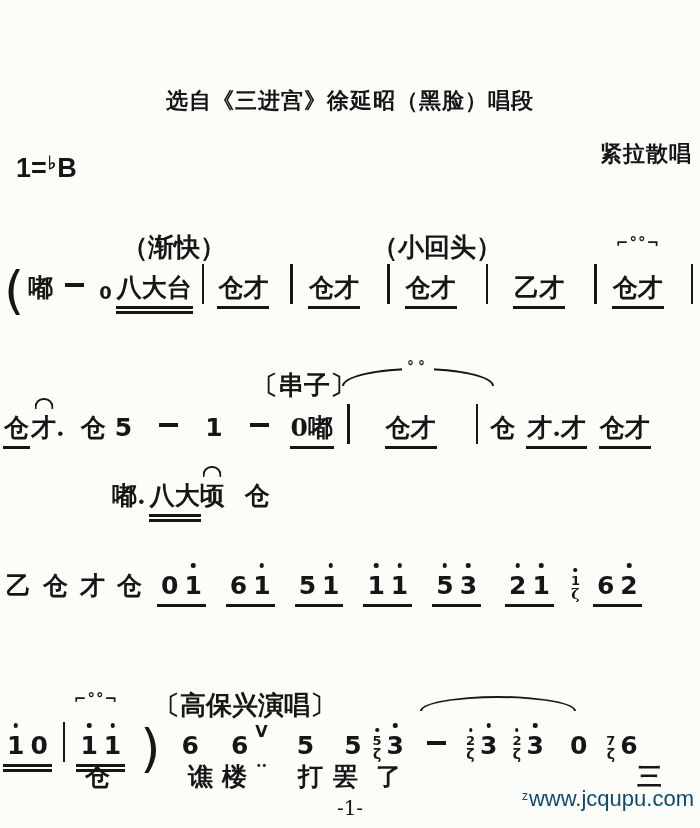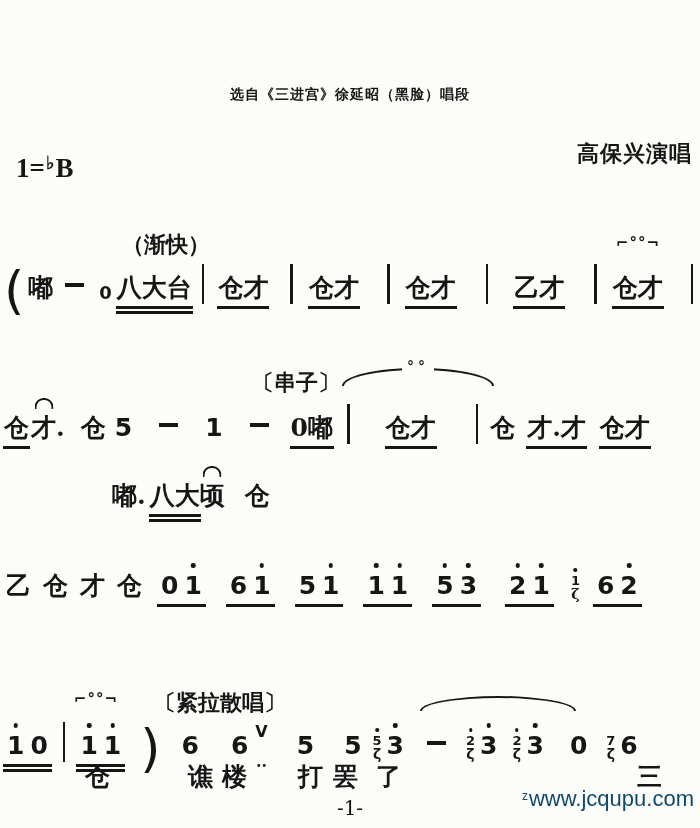--- a/index.html
+++ b/index.html
@@ -5,30 +5,30 @@
   html,body{margin:0;padding:0;background:#e8e8e8;}
   .page{
     position:relative;width:700px;height:828px;margin:0 auto;
     background:#fcfcf9;color:#161616;overflow:hidden;
     font-family:"DejaVu Serif","Liberation Serif",serif;
   }
   
   .title{position:absolute;top:8px;left:0;right:0;text-align:center;
     font-size:36px;font-weight:700;letter-spacing:4px;}
   .subtitle{position:absolute;top:86px;left:0;right:0;text-align:center;
-    font-size:14px;font-weight:700;letter-spacing:1px;}
+    font-size:22px;font-weight:700;letter-spacing:1px;}
   .key-sig{position:absolute;left:16px;top:152px;font-size:27px;font-weight:700;
-    font-family:Liberation Serif, serif;}
+    font-family:Liberation Sans, sans-serif;}
   .key-sig .flat{font-size:18px;vertical-align:8px;margin:0 1px;}
   .credits{position:absolute;right:8px;top:140px;text-align:right;
     font-size:22px;font-weight:700;line-height:1.22;letter-spacing:1px;}
   
   .line{position:absolute;left:0;width:700px;height:70px;}
   .music-row{position:absolute;top:0;white-space:nowrap;line-height:1.3;}
-  .ann{position:absolute;font-size:22px;font-weight:700;white-space:nowrap;}
+  .ann{position:absolute;font-size:26px;font-weight:700;white-space:nowrap;}
   .ann.repeat{font-size:15px;font-weight:700;letter-spacing:1px;
     font-family:"DejaVu Sans",sans-serif;}
   
   .tok{position:relative;display:inline-block;vertical-align:baseline;}
   .zi,.numzi{font-size:25px;font-weight:700;}
   .num{font-size:25px;font-weight:700;font-family:"DejaVu Sans","Liberation Sans",sans-serif;}
   .num .ch{margin:0 3px;}
   .ch{position:relative;display:inline-block;}
   .hd{position:absolute;left:50%;top:-7px;transform:translateX(-50%);
     width:4.5px;height:4.5px;border-radius:50%;background:#161616;}
@@ -69,25 +69,26 @@
 </head>
 <body>
 
 <div class="page">
 
   <div class="subtitle">选自《三进宫》徐延昭（黑脸）唱段</div>
 
   <div class="key-sig"><span>1=</span><sup class="flat">♭</sup><span>B</span></div>
 
   <div class="credits">
-    <div>高保兴演唱</div>
+    <div>紧拉散唱</div>
   </div>
 
   <div class="line" style="top:264px">
     <span class="ann" style="left:122px;top:-34px">（渐快）</span>
+    <span class="ann" style="left:372px;top:-34px">（小回头）</span>
     <span class="ann repeat" style="left:616px;top:-30px">⌐°°¬</span>
     <div class="music-row" style="left:4px"><span class="tok paren">(</span><span class="tok zi" style="margin-left: 4px;"><span class="ch">嘟</span></span><span class="tok dashline" style="margin-left: 12px;"></span><span class="tok num small" style="margin-left: 12px;"><span class="ch">0</span></span><span class="tok zi" style="margin-left: 2px;"><span class="ch">八</span><span class="ch">大</span><span class="ch">台</span><span class="l1"></span><span class="l2"></span></span><span class="tok bar" style="margin-left: 10px;"></span><span class="tok zi" style="margin-left: 14px;"><span class="ch">仓</span><span class="ch">才</span><span class="l1"></span></span><span class="tok bar" style="margin-left: 22px;"></span><span class="tok zi" style="margin-left: 16px;"><span class="ch">仓</span><span class="ch">才</span><span class="l1"></span></span><span class="tok bar" style="margin-left: 28px;"></span><span class="tok zi" style="margin-left: 16px;"><span class="ch">仓</span><span class="ch">才</span><span class="l1"></span></span><span class="tok bar" style="margin-left: 30px;"></span><span class="tok zi" style="margin-left: 26px;"><span class="ch">乙</span><span class="ch">才</span><span class="l1"></span></span><span class="tok bar" style="margin-left: 30px;"></span><span class="tok zi" style="margin-left: 16px;"><span class="ch">仓</span><span class="ch">才</span><span class="l1"></span></span><span class="tok bar" style="margin-left: 28px;"></span></div>
   </div>
 
   <div class="line" style="top:404px">
     <span class="ann" style="left:252px;top:-36px">〔串子〕</span>
     <div class="arc" style="left:342px;top:-36px;width:148px">
         <span class="circ">°°</span>
       </div>
     <div class="music-row" style="left:4px"><span class="tok zi"><span class="ch">仓</span><span class="l1"></span></span><span class="tok zi" style="margin-left: 2px;"><span class="ch">才<span class="fm"></span></span><span class="ch">.</span></span><span class="tok zi" style="margin-left: 16px;"><span class="ch">仓</span></span><span class="tok num" style="margin-left: 6px;"><span class="ch">5</span></span><span class="tok dashline" style="margin-left: 24px;"></span><span class="tok num" style="margin-left: 24px;"><span class="ch">1</span></span><span class="tok dashline" style="margin-left: 24px;"></span><span class="tok numzi" style="margin-left: 22px;"><span class="ch">0</span><span class="ch">嘟</span><span class="l1"></span></span><span class="tok bar" style="margin-left: 14px;"></span><span class="tok zi" style="margin-left: 36px;"><span class="ch">仓</span><span class="ch">才</span><span class="l1"></span></span><span class="tok bar" style="margin-left: 40px;"></span><span class="tok zi" style="margin-left: 12px;"><span class="ch">仓</span></span><span class="tok zi" style="margin-left: 12px;"><span class="ch">才</span><span class="ch">.</span><span class="ch">才</span><span class="l1"></span></span><span class="tok zi" style="margin-left: 14px;"><span class="ch">仓</span><span class="ch">才</span><span class="l1"></span></span></div>
@@ -99,21 +100,21 @@
 
   <div class="line" style="top:570px">
     <div class="music-row" style="left:6px"><span class="tok zi"><span class="ch">乙</span></span><span class="tok zi" style="margin-left: 12px;"><span class="ch">仓</span></span><span class="tok zi" style="margin-left: 12px;"><span class="ch">才</span></span><span class="tok zi" style="margin-left: 12px;"><span class="ch">仓</span></span><span class="tok num" style="margin-left: 16px;"><span class="ch">0</span><span class="ch">1<span class="hd"></span></span><span class="l1"></span></span><span class="tok num" style="margin-left: 22px;"><span class="ch">6</span><span class="ch">1<span class="hd"></span></span><span class="l1"></span></span><span class="tok num" style="margin-left: 22px;"><span class="ch">5</span><span class="ch">1<span class="hd"></span></span><span class="l1"></span></span><span class="tok num" style="margin-left: 22px;"><span class="ch">1<span class="hd"></span></span><span class="ch">1<span class="hd"></span></span><span class="l1"></span></span><span class="tok num" style="margin-left: 22px;"><span class="ch">5<span class="hd"></span></span><span class="ch">3<span class="hd"></span></span><span class="l1"></span></span><span class="tok num" style="margin-left: 26px;"><span class="ch">2<span class="hd"></span></span><span class="ch">1<span class="hd"></span></span><span class="l1"></span></span><span class="tok" style="margin-left: 18px;"><span class="grace">
             <span class="gd">1<span class="hd"></span></span>
             <span class="hook">ζ</span>
           </span></span><span class="tok num" style="margin-left: 12px;"><span class="ch">6</span><span class="ch">2<span class="hd"></span></span><span class="l1"></span></span></div>
   </div>
 
   <div class="line" style="top:722px">
     <span class="ann repeat" style="left:74px;top:-32px">⌐°°¬</span>
-    <span class="ann" style="left:154px;top:-34px">〔紧拉散唱〕</span>
+    <span class="ann" style="left:154px;top:-34px">〔高保兴演唱〕</span>
     <div class="arc slur" style="left:420px;top:-26px;width:152px"></div>
     <div class="music-row" style="left:4px"><span class="tok num"><span class="ch">1<span class="hd"></span></span><span class="ch">0</span><span class="l1"></span><span class="l2"></span></span><span class="tok bar" style="margin-left: 12px;"></span><span class="tok num" style="margin-left: 12px;"><span class="ch">1<span class="hd"></span></span><span class="ch">1<span class="hd"></span></span><span class="l1"></span><span class="l2"></span></span><span class="tok paren" style="margin-left: 16px;">)</span><span class="tok num" style="margin-left: 18px;"><span class="ch">6</span></span><span class="tok num" style="margin-left: 26px;"><span class="ch">6</span></span><span class="tok breath" style="margin-left: 4px;">V</span><span class="tok num" style="margin-left: 26px;"><span class="ch">5</span></span><span class="tok num" style="margin-left: 24px;"><span class="ch">5</span></span><span class="tok num" style="margin-left: 8px;"><span class="grace">
             <span class="gd">5<span class="hd"></span></span>
             <span class="hook">ζ</span>
           </span><span class="ch">3<span class="hd"></span></span></span><span class="tok dashline" style="margin-left: 20px;"></span><span class="tok num" style="margin-left: 20px;"><span class="grace">
             <span class="gd">2<span class="hd"></span></span>
             <span class="hook">ζ</span>
           </span><span class="ch">3<span class="hd"></span></span></span><span class="tok num" style="margin-left: 12px;"><span class="grace">
             <span class="gd">2<span class="hd"></span></span>
             <span class="hook">ζ</span>

